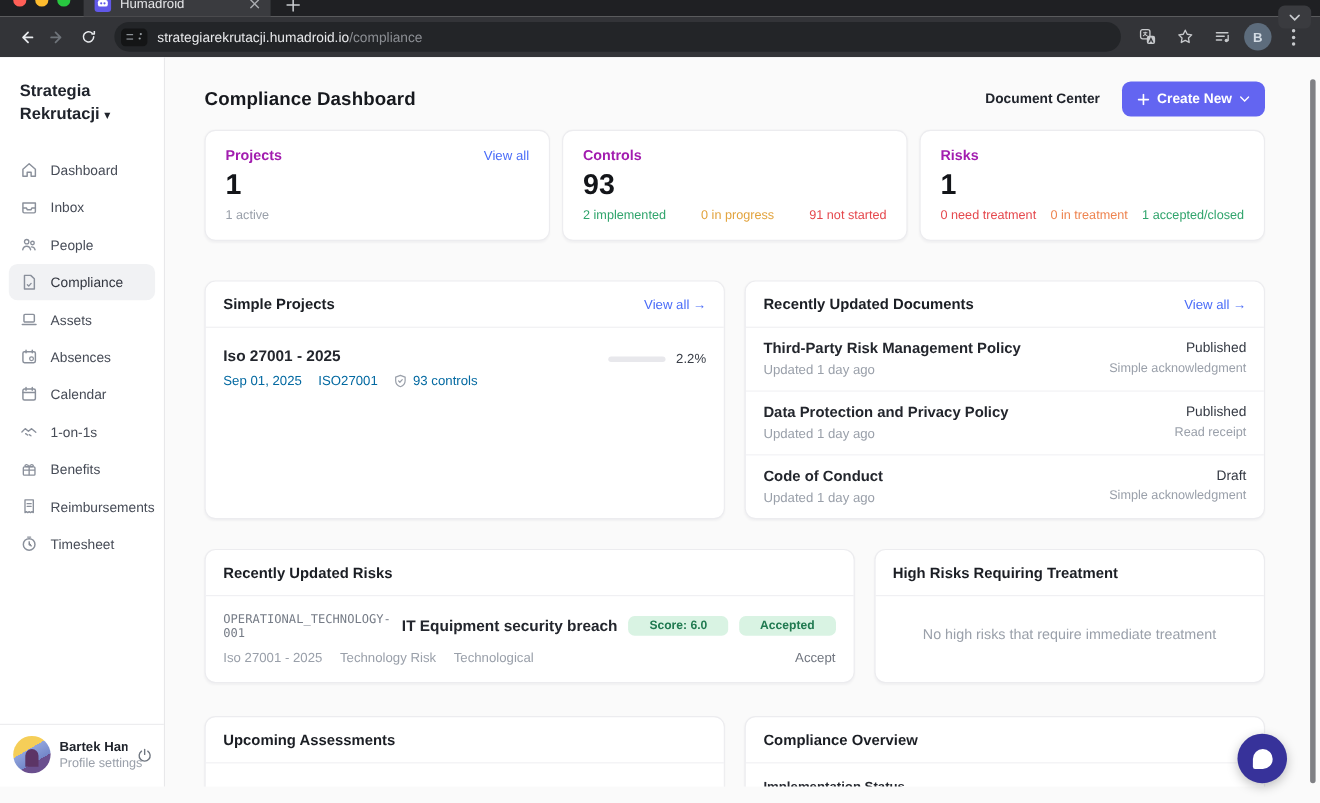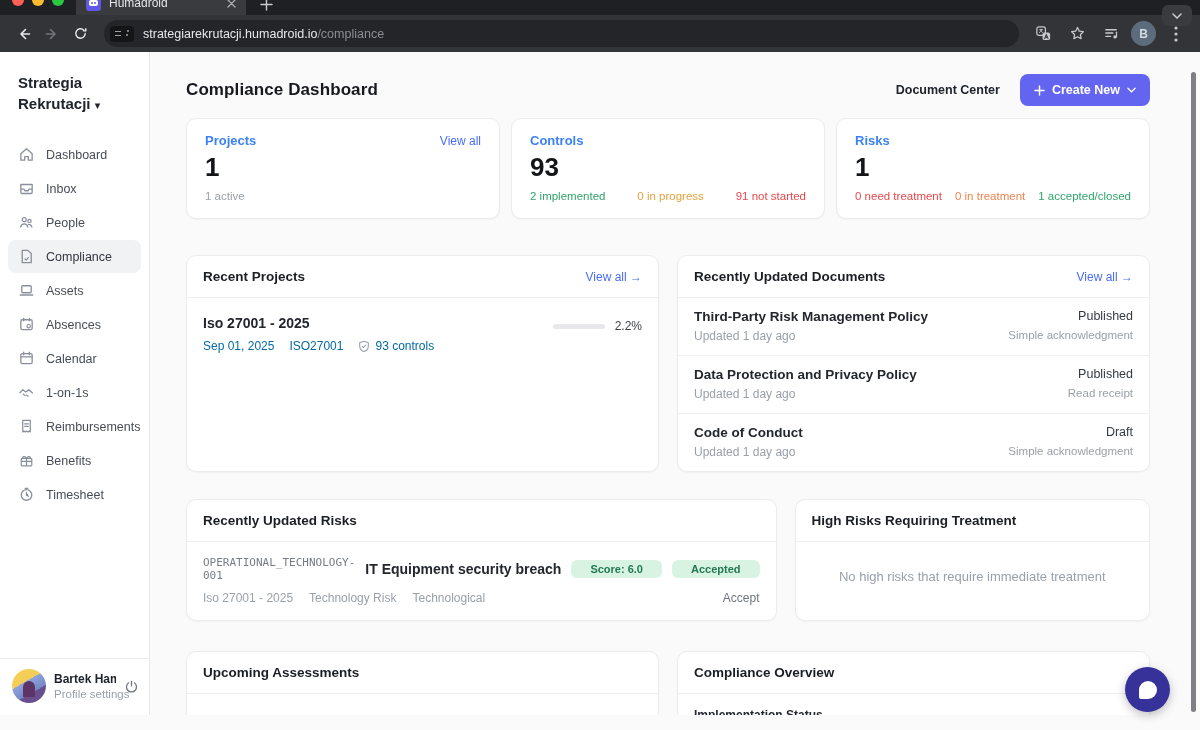--- a/index.html
+++ b/index.html
@@ -53,21 +53,21 @@
   .page-header { display:flex; align-items:center; justify-content:space-between; margin-bottom:12px; }
   .page-title { font-size:17px; font-weight:700; color:#16181d; letter-spacing:.1px; }
   .header-actions { display:flex; align-items:center; gap:20px; }
   .doc-center { font-size:12.5px; font-weight:600; color:#20242c; cursor:pointer; }
   .btn-create { background:#6365f1; color:#fff; border:none; border-radius:8px; padding:9px 14px; font-size:12.5px; font-weight:600; display:flex; align-items:center; gap:7px; cursor:pointer; font-family:inherit; }
 
   .stats { display:grid; grid-template-columns:1fr 1fr 1fr; gap:11px; }
   .card { background:#fff; border:1px solid #ececef; border-radius:10px; box-shadow:0 1px 2px rgba(16,24,40,.04); }
   .stat-card { padding:14px 18px 16px; }
   .stat-head { display:flex; justify-content:space-between; align-items:center; }
-  .stat-title { font-size:13px; font-weight:600; color:#3b82f6; }
+  .stat-title { font-size:13px; font-weight:600; color:#a21caf; }
   .link { color:#4a6cf8; font-size:12px; text-decoration:none; cursor:pointer; }
   .stat-value { font-size:26px; font-weight:700; color:#131519; margin:6px 0 10px; line-height:1; }
   .stat-meta { font-size:11.5px; color:#9aa0aa; display:flex; justify-content:space-between; }
   .c-green{ color:#30a46c; } .c-amber{ color:#e2a33d; } .c-red{ color:#e5484d; } .c-orange{ color:#ee8450; }
 
   .grid2 { display:grid; grid-template-columns:1fr 1fr; gap:18px; }
   .row2 { margin-top:36px; }
   .row3 { margin-top:27px; }
   .row4 { margin-top:30px; }
   .row4 .card { min-height:150px; }
@@ -271,35 +271,35 @@
             <svg width="17" height="17" viewBox="0 0 18 18">
               <path d="M2 9.3 5.2 6l3.1 2.5L11.4 6l4 3.5" fill="none" stroke="currentColor" stroke-width="1.3" stroke-linecap="round" stroke-linejoin="round"></path>
               <path d="M5.6 10.8l1.9 1.4M9.1 11.8l1.6 1.1" stroke="currentColor" stroke-width="1.3" stroke-linecap="round"></path>
             </svg>
           </span>
         <span>1-on-1s</span>
       </div>
       <div class="nav-item">
         <span class="nav-icon">
             <svg width="17" height="17" viewBox="0 0 18 18">
-              <path d="M5 2.6h8v12.2l-1.3-.9-1.4.9-1.3-.9-1.4.9-1.3-.9-1.3.9z" fill="none" stroke="currentColor" stroke-width="1.3" stroke-linejoin="round"></path>
-              <path d="M7 6.2h4M7 8.8h4" stroke="currentColor" stroke-width="1.2" stroke-linecap="round"></path>
-            </svg>
-          </span>
-        <span>Reimbursements</span>
-      </div>
-      <div class="nav-item">
-        <span class="nav-icon">
-            <svg width="17" height="17" viewBox="0 0 18 18">
               <rect x="3.4" y="6.8" width="11.2" height="8" rx="1" fill="none" stroke="currentColor" stroke-width="1.3"></rect>
               <path d="M9 6.8v8M3.4 10h11.2" stroke="currentColor" stroke-width="1.3"></path>
               <path d="M9 6.6C7.8 4.2 5 4.3 5 5.8c0 .9 1.6.9 4 .8zm0 0c1.2-2.4 4-2.3 4-.8 0 .9-1.6.9-4 .8z" fill="none" stroke="currentColor" stroke-width="1.2"></path>
             </svg>
           </span>
         <span>Benefits</span>
+      </div>
+      <div class="nav-item">
+        <span class="nav-icon">
+            <svg width="17" height="17" viewBox="0 0 18 18">
+              <path d="M5 2.6h8v12.2l-1.3-.9-1.4.9-1.3-.9-1.4.9-1.3-.9-1.3.9z" fill="none" stroke="currentColor" stroke-width="1.3" stroke-linejoin="round"></path>
+              <path d="M7 6.2h4M7 8.8h4" stroke="currentColor" stroke-width="1.2" stroke-linecap="round"></path>
+            </svg>
+          </span>
+        <span>Reimbursements</span>
       </div>
       <div class="nav-item">
         <span class="nav-icon">
             <svg width="17" height="17" viewBox="0 0 18 18">
               <circle cx="9" cy="9.5" r="5.6" fill="none" stroke="currentColor" stroke-width="1.4"></circle>
               <path d="M9 6.8v2.9l2 1.2M7.6 2.4h2.8" stroke="currentColor" stroke-width="1.3" stroke-linecap="round"></path>
             </svg>
           </span>
         <span>Timesheet</span>
       </div>
@@ -367,21 +367,21 @@
           <span class="c-red">0 need treatment</span>
           <span class="c-orange">0 in treatment</span>
           <span class="c-green">1 accepted/closed</span>
         </div>
       </div>
     </div>
 
     <div class="grid2 row2">
       <div class="card">
         <div class="panel-head">
-          <span class="panel-title">Recent Projects</span>
+          <span class="panel-title">Simple Projects</span>
           <a class="link">View all →</a>
         </div>
         <div class="proj-row">
           <div>
             <div class="proj-name">Iso 27001 - 2025</div>
             <div class="proj-meta">
               <span>Sep 01, 2025</span>
               <span>ISO27001</span>
               <span class="meta-ic">
                 <svg width="12" height="13" viewBox="0 0 12 13">

